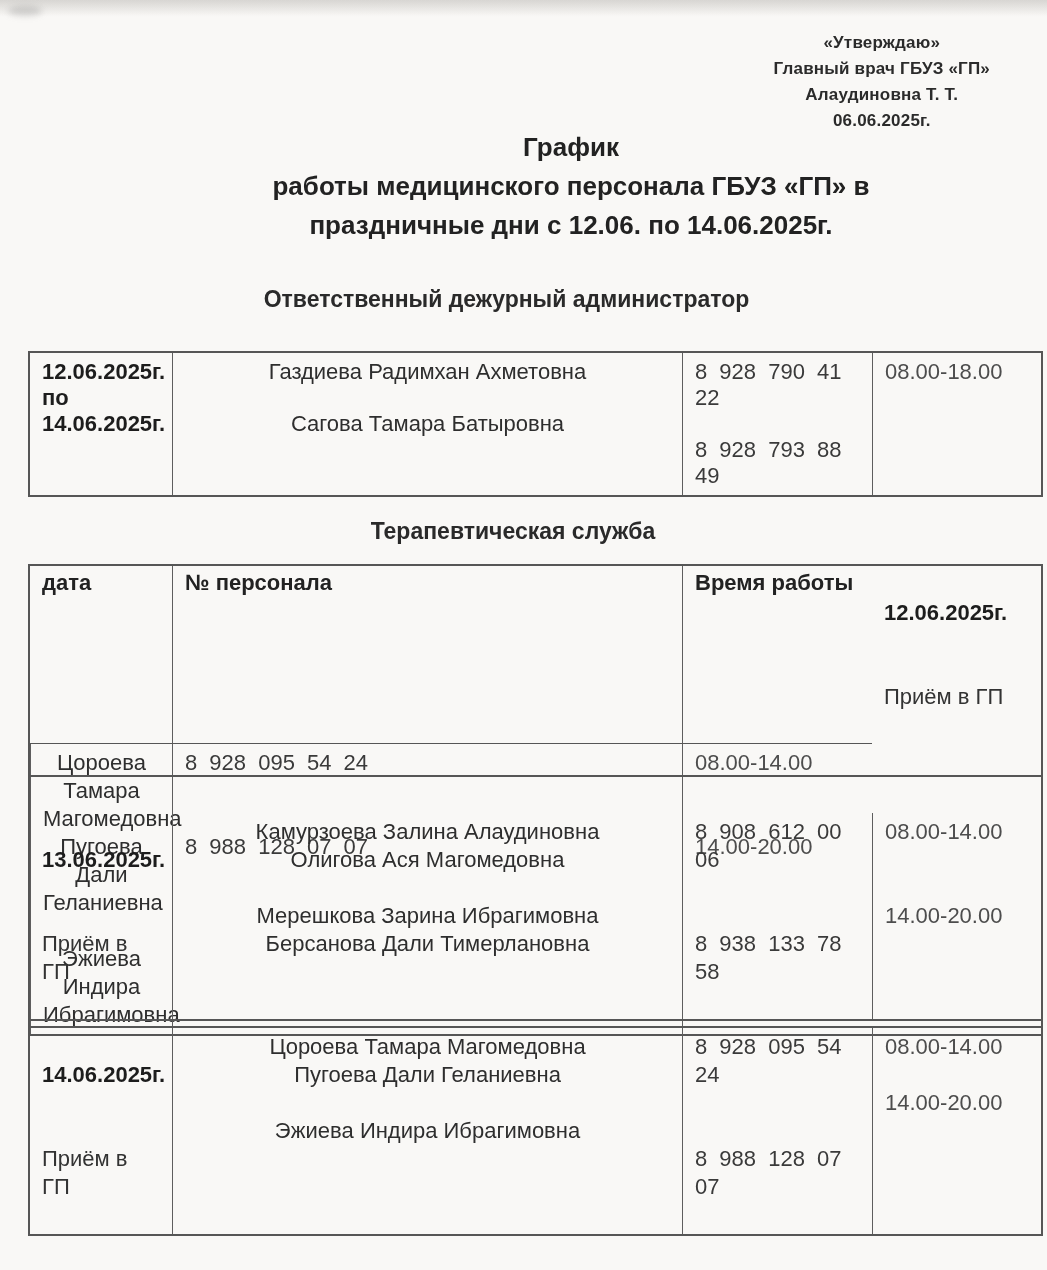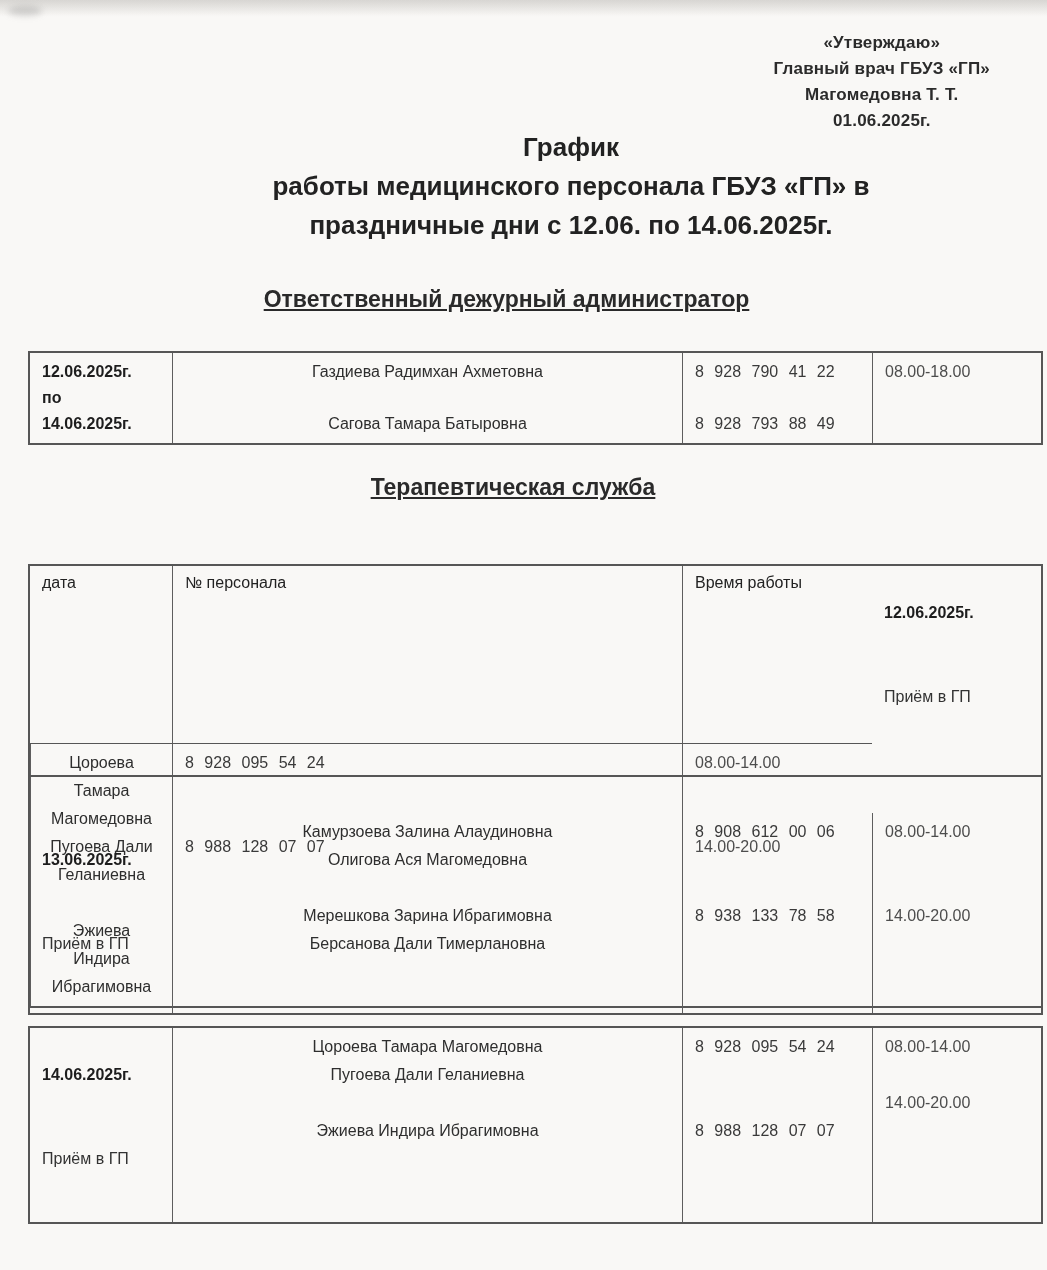--- a/index.html
+++ b/index.html
@@ -27,38 +27,38 @@
     text-align:center;font-weight:bold;font-size:17px;line-height:26px;
     color:#2b2b2b;letter-spacing:0.2px;
   }
   .doc-title{
     position:absolute;top:128px;left:0;right:0;
     padding-left:95px;text-align:center;
     font-weight:bold;font-size:26px;line-height:39px;color:#222;
   }
   .sec-heading{
     position:absolute;left:0;right:0;text-align:center;
-    font-weight:bold;font-size:23px;color:#2a2a2a;text-decoration:underline;
+    font-weight:bold;font-size:23px;color:#2a2a2a;
   }
   .h-admin{top:286px;padding-right:34px;}
-  .h-therapy{top:474px;padding-right:45px;padding-left:24px;}
+  .h-therapy{top:518px;padding-right:45px;padding-left:24px;}
   .tbl{
     position:absolute;left:28px;width:1015px;
     display:grid;grid-template-columns:142px 510px 190px 1fr;
     border:2px solid #565656;box-sizing:border-box;
   }
   .cell{
     border-left:1.5px solid #5e5e5e;
     padding:5px 12px 5px 12px;
-    font-size:16px;line-height:28px;
+    font-size:22px;line-height:28px;
     white-space:pre-line;box-sizing:border-box;
   }
   .cell.first{border-left:none;}
   .hdr{
-    font-weight:normal;border-bottom:1.5px solid #565656;
+    font-weight:bold;border-bottom:1.5px solid #565656;
     padding-top:4px;padding-bottom:4px;line-height:25px;color:#222;
   }
   .t1{top:351px;}
   .t1 .cell{line-height:26px;padding-top:6px;padding-bottom:6px;}
   .t2{top:564px;}
   .t2 .body{min-height:134px;}
   .t3{top:775px;}
   .t3 .body{min-height:200px;margin-top:36px;}
   .t4{top:1026px;}
   .t4 .body{min-height:194px;}
@@ -72,22 +72,22 @@
 </head>
 <body>
 
 <div class="page">
   <div class="scan-edge"></div>
   <div class="scan-smudge"></div>
 
   <div class="approval">
     <div>«Утверждаю»</div>
     <div>Главный врач ГБУЗ «ГП»</div>
-    <div>Магомедовна Т. Т.</div>
-    <div>01.06.2025г.</div>
+    <div>Алаудиновна Т. Т.</div>
+    <div>06.06.2025г.</div>
   </div>
 
   <div class="doc-title">
     <div>График</div>
     <div>работы медицинского персонала ГБУЗ «ГП» в</div>
     <div>праздничные дни с  12.06. по  14.06.2025г.</div>
   </div>
 
   <div class="sec-heading h-admin">Ответственный дежурный администратор</div>
 

